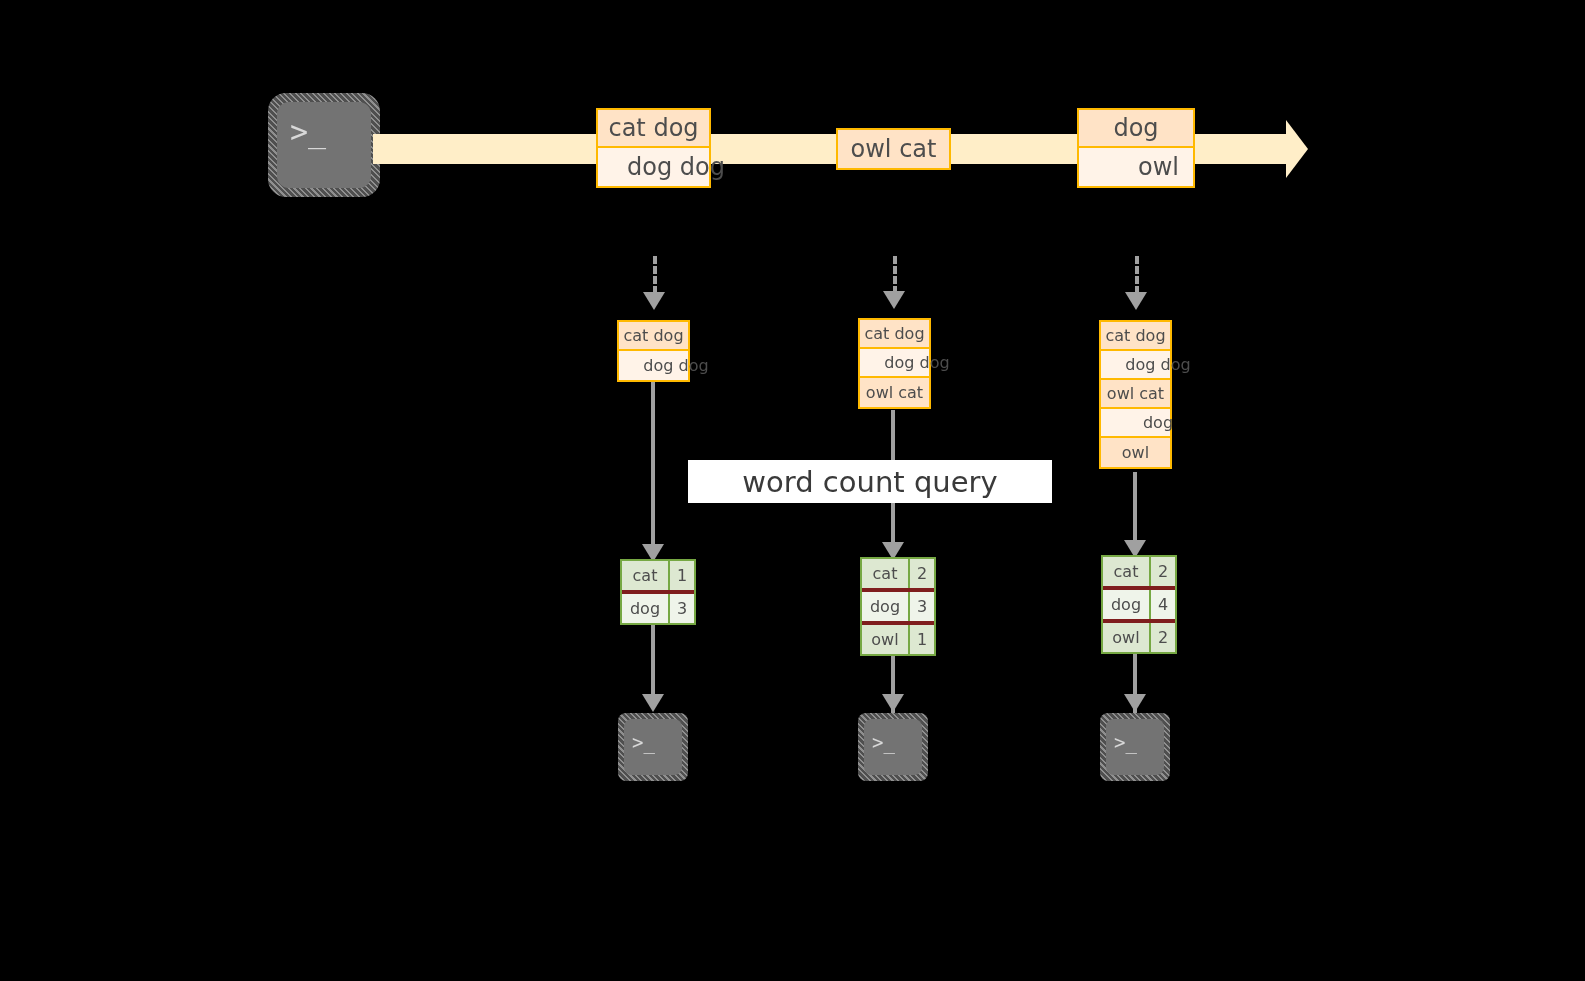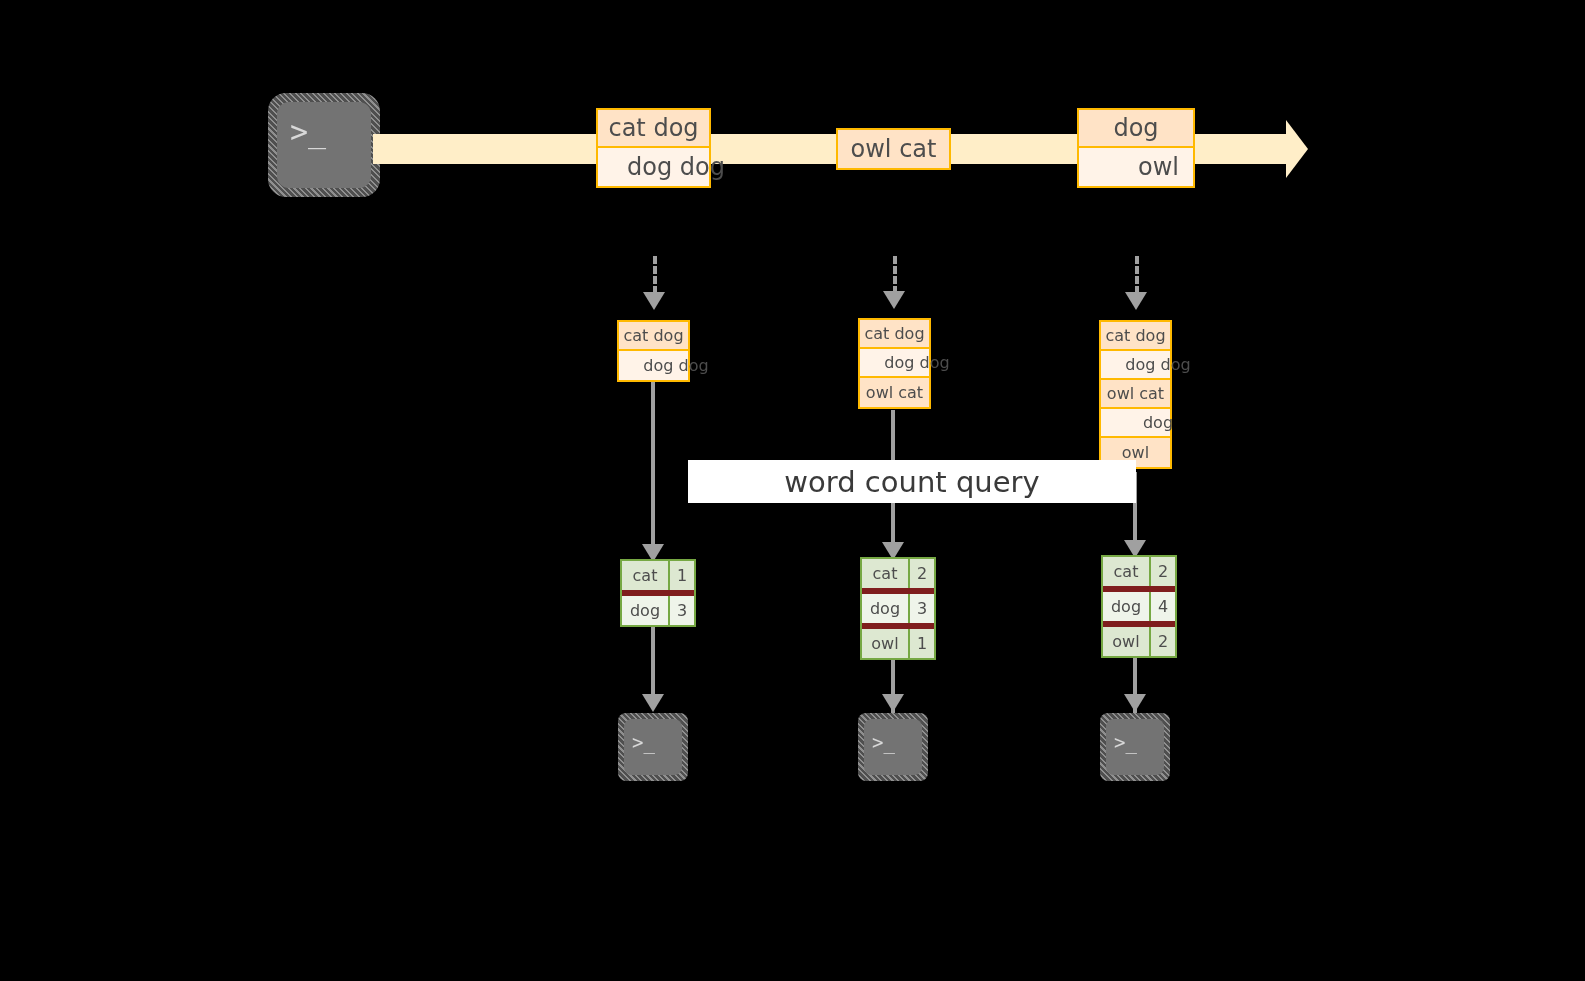--- a/index.html
+++ b/index.html
@@ -106,21 +106,21 @@
     border: 2px solid #76a843;
     background: #76a843;
     display: flex;
     flex-direction: column;
     z-index: 5;
     font-size: 16px;
   }
   .res-row {
     display: flex;
     height: 29px;
-    border-bottom: 6px solid #7f1d1d;
+    border-bottom: 4px solid #7f1d1d;
   }
   .res-row:last-child { border-bottom: none; }
   .res-cell {
     box-sizing: border-box;
     display: flex;
     align-items: center;
     justify-content: center;
     color: #4d4d4d;
   }
   .res-cell.word { width: 48px; border-right: 2px solid #76a843; }
@@ -146,21 +146,21 @@
     border-left: 11px solid transparent;
     border-right: 11px solid transparent;
     border-top: 18px solid #a0a0a0;
   }
 
   
   .query-label {
     position: absolute;
     left: 688px;
     top: 460px;
-    width: 448px;
+    width: 364px;
     height: 43px;
     background: #ffffff;
     display: flex;
     align-items: center;
     justify-content: center;
     color: #3a3a3a;
     font-size: 29px;
     z-index: 20;
     white-space: nowrap;
   }

